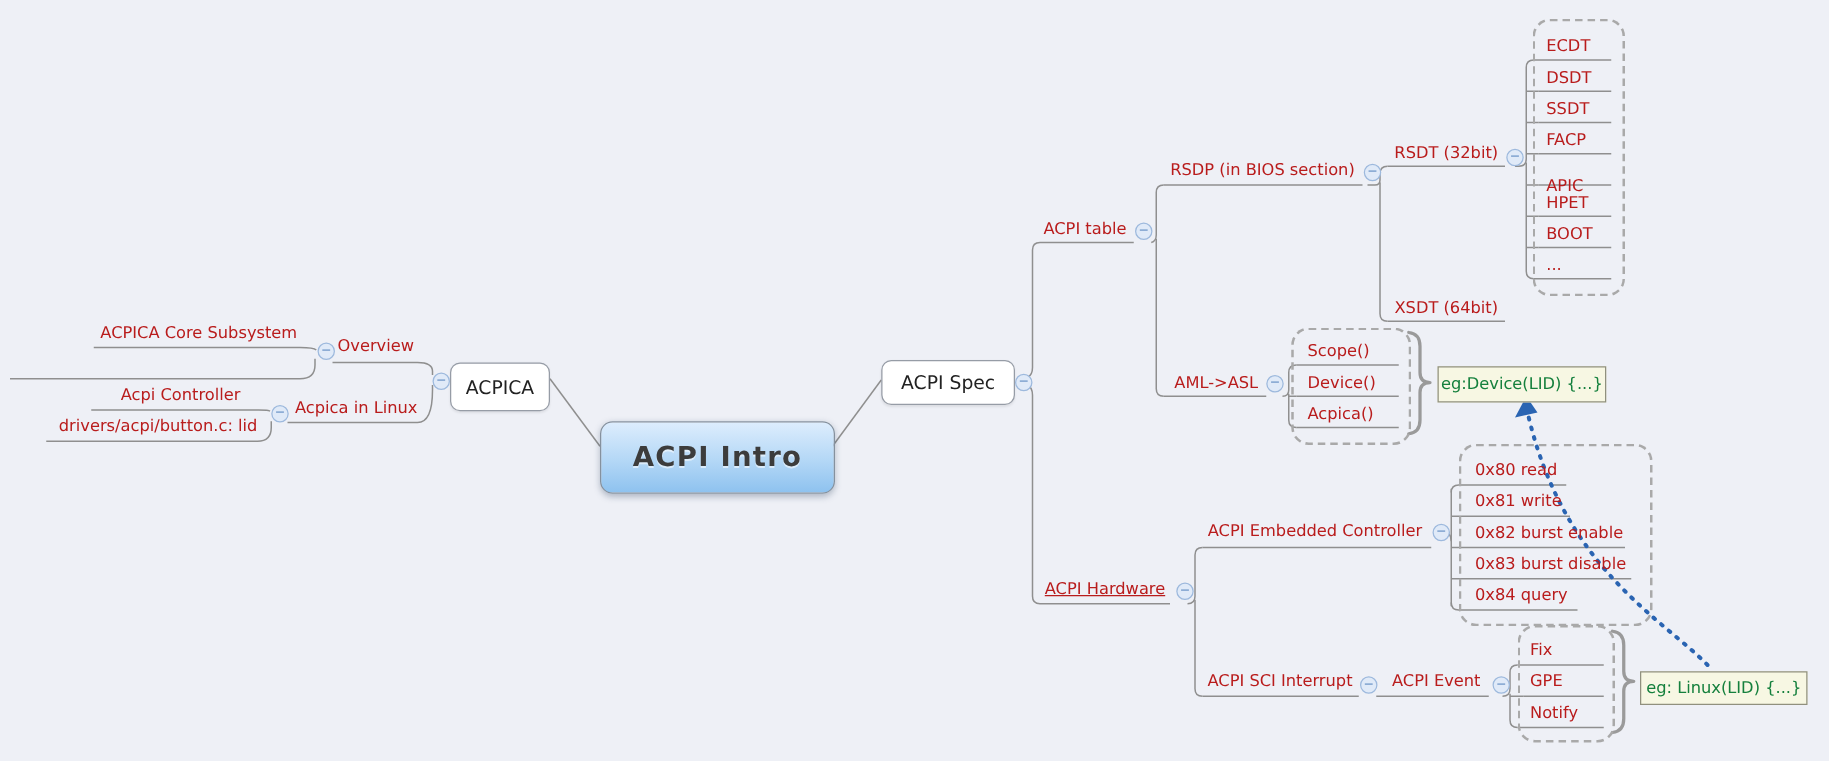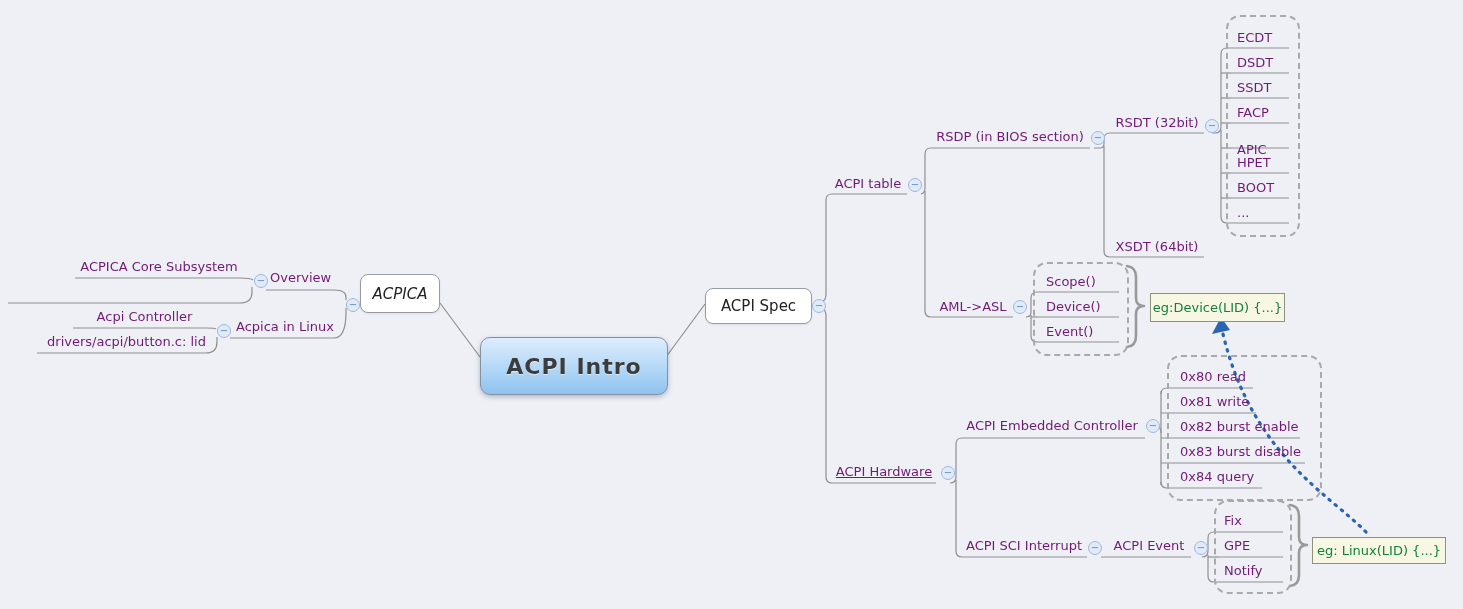--- a/index.html
+++ b/index.html
@@ -1,20 +1,20 @@
 <!DOCTYPE html>
 <html><head>
 <meta charset="utf-8">
 <style>
   html,body{margin:0;padding:0;}
   body{font-family:"DejaVu Sans","Liberation Sans",sans-serif;background:#eef0f6;}
   #canvas{position:relative;width:1463px;height:609px;background:#eef0f6;overflow:hidden;}
   #wires{position:absolute;left:0;top:0;z-index:0;pointer-events:none;}
 
-  .topic{position:absolute;font-size:13px;line-height:16px;color:#701a75;white-space:nowrap;z-index:2;}
+  .topic{position:absolute;font-size:13px;line-height:16px;color:#b91c1c;white-space:nowrap;z-index:2;}
   .ctr{text-align:center;}
 
   .box{position:absolute;display:flex;align-items:center;justify-content:center;
        background:#fff;border:1px solid #969ca6;border-radius:8px;
        font-size:15px;color:#222;z-index:2;box-shadow:0 1px 2px rgba(0,0,0,.08);}
 
   .root{position:absolute;display:flex;align-items:center;justify-content:center;
         background:linear-gradient(180deg,#ddedfd 0%,#b3d7f6 55%,#8ec2ef 100%);
         border:1px solid #85919e;border-radius:10px;
         font-size:22px;font-weight:bold;color:#3c3c3c;letter-spacing:1px;
@@ -120,21 +120,21 @@
       <polygon points="1221,317 1212,334 1230,330" fill="#2a64b2"></polygon>
     </g>
   </svg>
 
   <div class="boundary" style="left:1226px;top:15px;width:70px;height:218px;"></div>
   <div class="boundary" style="left:1033px;top:262px;width:92px;height:90px;"></div>
   <div class="boundary" style="left:1167px;top:355px;width:151px;height:142px;"></div>
   <div class="boundary" style="left:1214px;top:500px;width:74px;height:90px;"></div>
 
   <div class="root" style="left:480px;top:337px;width:186px;height:56px;">ACPI Intro</div>
-  <div class="box" style="left:360px;top:274px;width:78px;height:37px;font-style:italic;">ACPICA</div>
+  <div class="box" style="left:360px;top:290px;width:78px;height:37px;">ACPICA</div>
   <div class="box" style="left:705px;top:288px;width:105px;height:34px;">ACPI Spec</div>
 
   <div class="topic ctr" style="left:75px;top:259px;width:168px;">ACPICA Core Subsystem</div>
   <div class="topic" style="left:270px;top:270px;">Overview</div>
   <div class="topic ctr" style="left:73px;top:309px;width:143px;">Acpi Controller</div>
   <div class="topic ctr" style="left:37px;top:334px;width:179px;">drivers/acpi/button.c: lid</div>
   <div class="topic" style="left:236px;top:319px;">Acpica in Linux</div>
 
   <div class="topic ctr" style="left:826px;top:176px;width:84px;">ACPI table</div>
   <div class="topic ctr" style="left:931px;top:129px;width:158px;">RSDP (in BIOS section)</div>
@@ -150,21 +150,21 @@
   <div class="topic" style="left:1237px;top:55px;">DSDT</div>
   <div class="topic" style="left:1237px;top:80px;">SSDT</div>
   <div class="topic" style="left:1237px;top:105px;">FACP</div>
   <div class="topic" style="left:1237px;top:142px;text-align:center;">APIC</div>
   <div class="topic" style="left:1237px;top:155px;">HPET</div>
   <div class="topic" style="left:1237px;top:180px;text-align:right;">BOOT</div>
   <div class="topic" style="left:1237px;top:205px;">...</div>
 
   <div class="topic" style="left:1046px;top:274px;">Scope()</div>
   <div class="topic" style="left:1046px;top:299px;">Device()</div>
-  <div class="topic" style="left:1046px;top:324px;">Event()</div>
+  <div class="topic" style="left:1046px;top:324px;">Acpica()</div>
 
   <div class="topic" style="left:1180px;top:369px;">0x80 read</div>
   <div class="topic" style="left:1180px;top:394px;">0x81 write</div>
   <div class="topic" style="left:1180px;top:419px;">0x82 burst enable</div>
   <div class="topic" style="left:1180px;top:444px;">0x83 burst disable</div>
   <div class="topic" style="left:1180px;top:469px;">0x84 query</div>
 
   <div class="topic" style="left:1224px;top:513px;">Fix</div>
   <div class="topic" style="left:1224px;top:538px;">GPE</div>
   <div class="topic" style="left:1224px;top:563px;">Notify</div>

